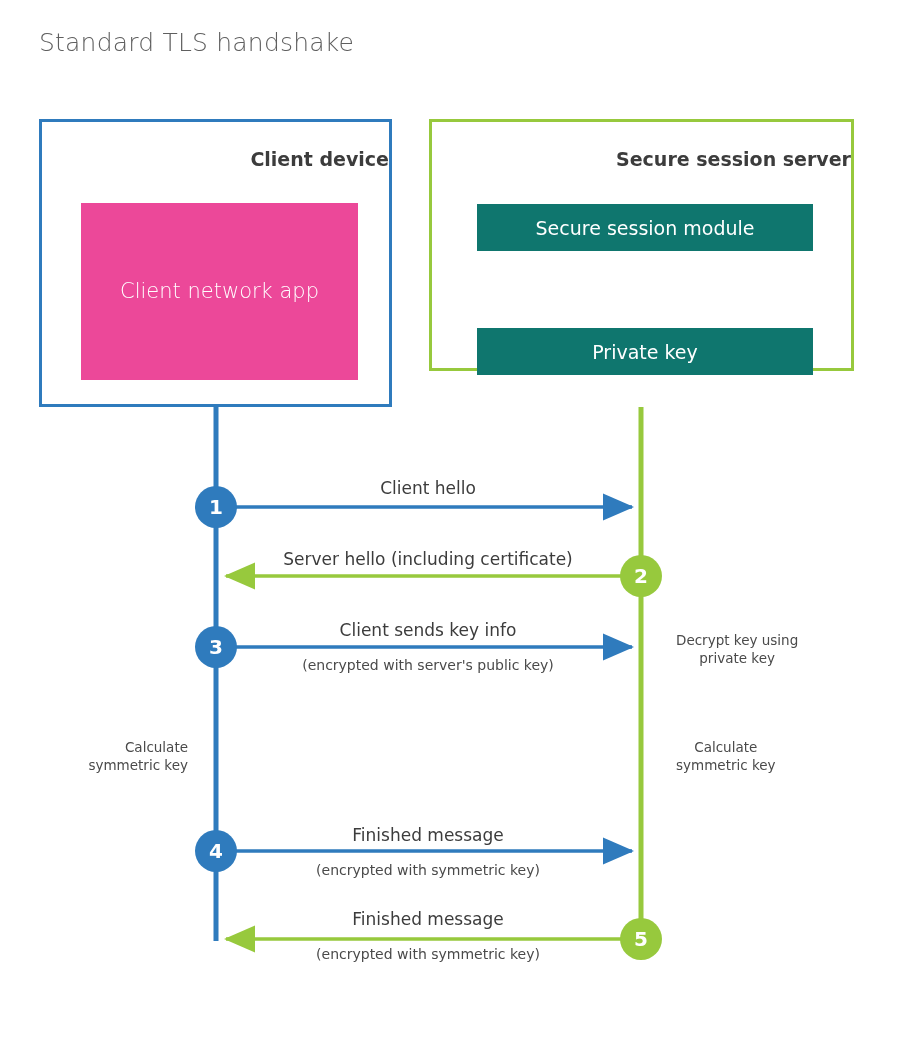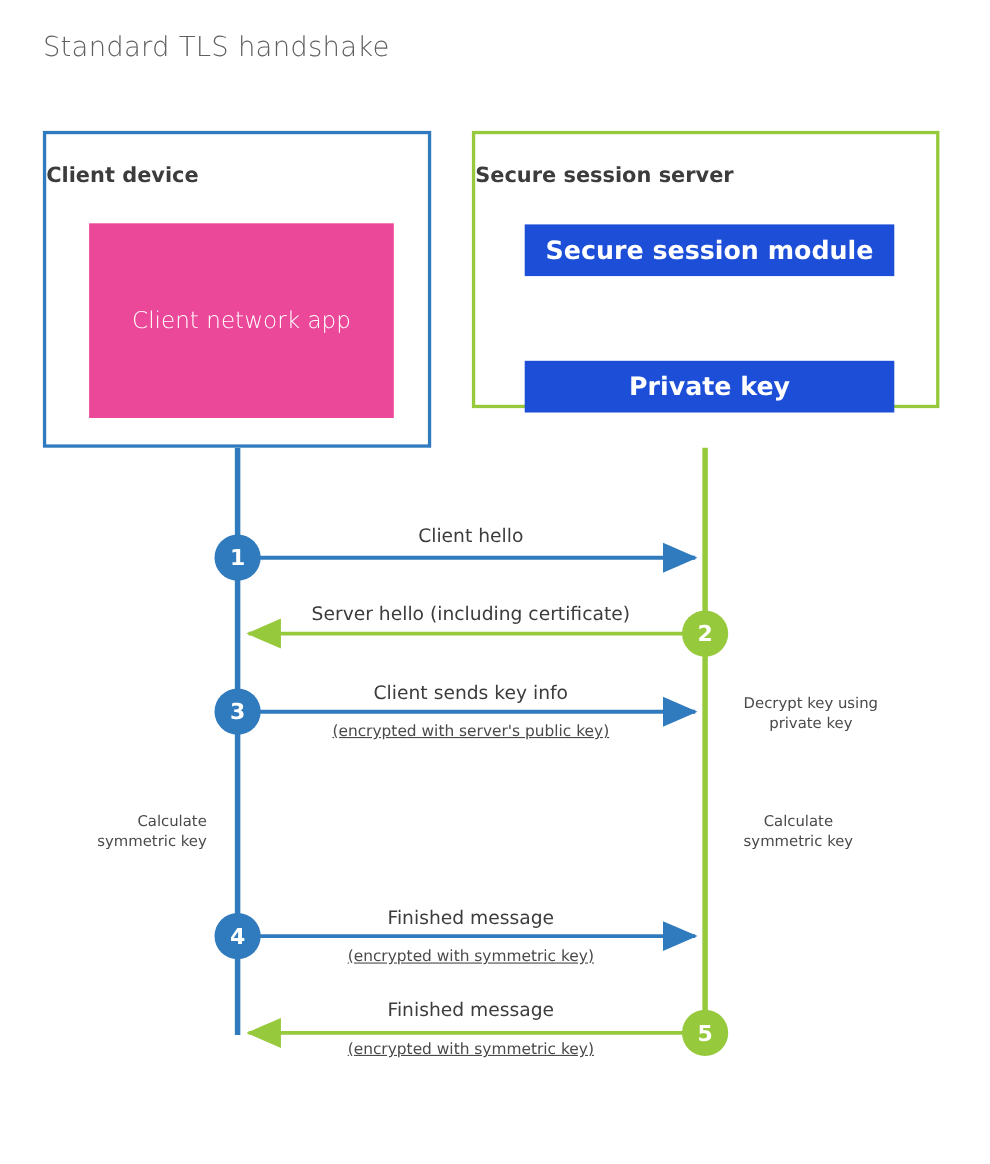--- a/index.html
+++ b/index.html
@@ -51,21 +51,21 @@
     top: 119px;
     width: 425px;
     height: 252px;
     border: 3px solid #97c93d;
   }
   .entity-title {
     position: absolute;
     left: 0;
     right: 0;
     top: 26px;
-    text-align: left;
+    text-align: right;
     font-size: 19px;
     font-weight: bold;
     color: #3c3c3c;
   }
 
   
   .inner-block {
     position: absolute;
     display: flex;
     align-items: center;
@@ -82,23 +82,23 @@
     background: #ec4899;
     font-size: 21px;
     font-weight: 300;
     line-height: 1.32;
     padding: 0 16px;
   }
   .server-bar {
     left: 45px;
     width: 336px;
     height: 47px;
-    background: #1d4ed8;
-    font-size: 23px;
-    font-weight: 700;
+    background: #0f766e;
+    font-size: 19px;
+    font-weight: 400;
   }
   .server-bar.b0 { top: 82px; }
   .server-bar.b1 { top: 144px; }
   .server-bar.b2 { top: 206px; }
 
   
   .msg-label {
     position: absolute;
     color: #3c3c3c;
     font-size: 17px;
@@ -107,21 +107,20 @@
     transform: translateX(-50%);
   }
   .msg-sub {
     position: absolute;
     text-align: center;
     color: #4a4a4a;
     font-size: 14px;
     font-weight: 400;
     white-space: nowrap;
     transform: translateX(-50%);
-    text-decoration: underline;
   }
   .side-note {
     position: absolute;
     color: #4a4a4a;
     font-size: 13.5px;
     line-height: 1.32;
     white-space: pre-line;
   }
   .side-note.left  { text-align: right; }
   .side-note.right { text-align: center; }

